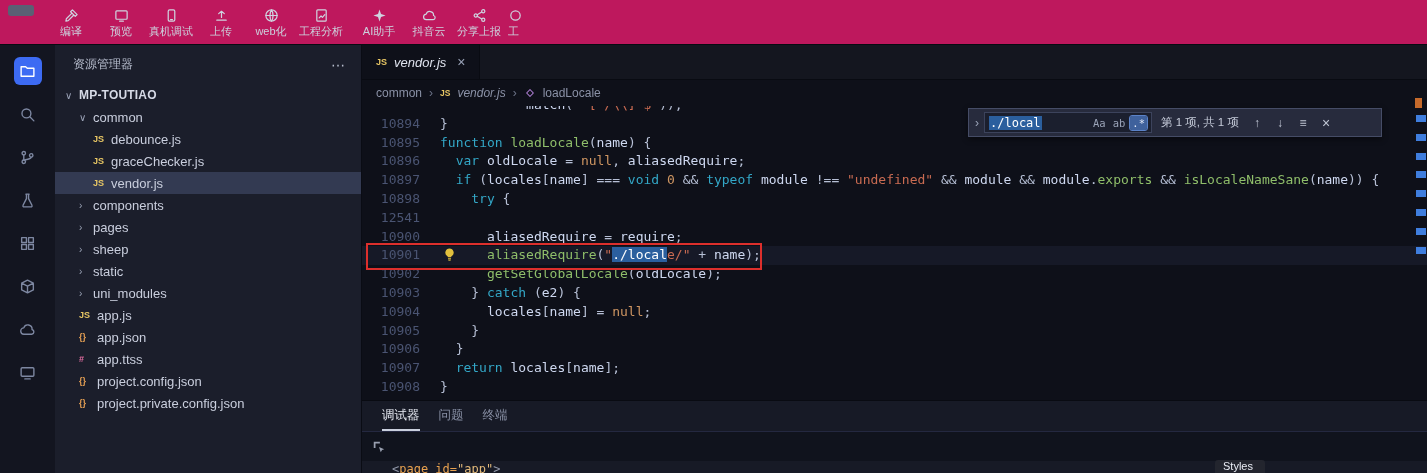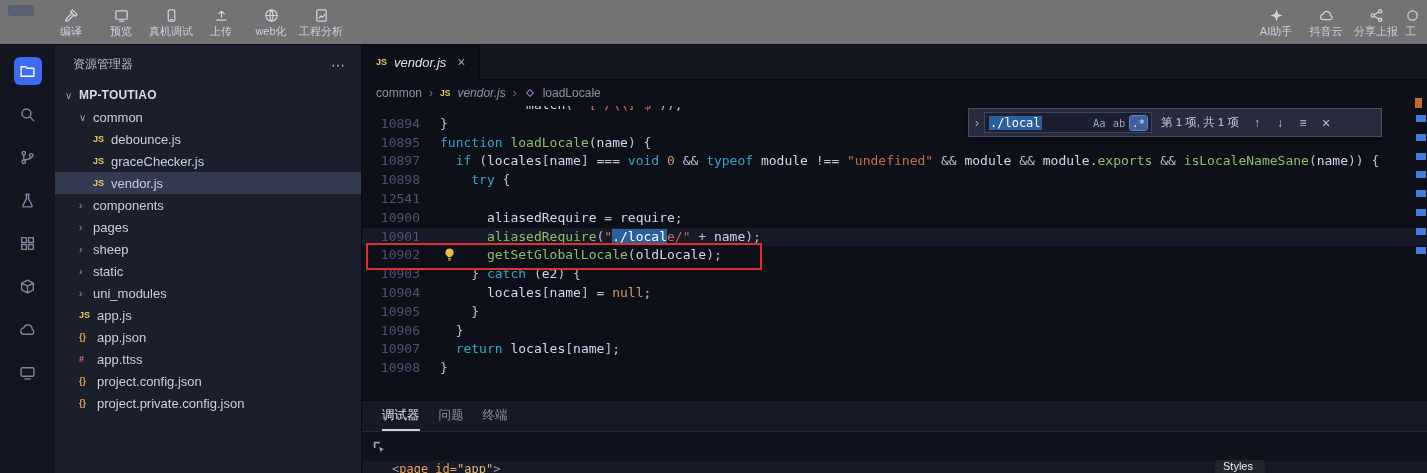--- a/index.html
+++ b/index.html
@@ -1,20 +1,20 @@
 <!DOCTYPE html>
 <html><head>
 <meta charset="utf-8">
 <style>
 *{margin:0;padding:0;box-sizing:border-box}
 html,body{width:1427px;height:473px}
 body{position:relative;background:#0f1119;font-family:"Liberation Sans",sans-serif;color:#c6cbd9;overflow:hidden;font-size:13px}
 
 
-.toolbar{position:absolute;left:0;top:0;right:0;height:45px;background:#737373;border-bottom:1px solid #090b12;display:flex;justify-content:space-between;z-index:6}
+.toolbar{position:absolute;left:0;top:0;right:0;height:45px;background:#be185d;border-bottom:1px solid #090b12;display:flex;z-index:6}
 .app-logo{position:absolute;left:8px;top:5px;width:26px;height:11px;border-radius:3px;background:#5a6074}
 .tb-group{display:flex;align-items:stretch;gap:4px;padding:0 6px}
 .tb-left{padding-left:48px}
 .tb-item{min-width:46px;display:flex;flex-direction:column;align-items:center;justify-content:center;gap:3px;font-size:11px;color:#ccd1dd;cursor:pointer}
 .tb-item.clipped{min-width:0;width:18px;overflow:hidden;align-items:flex-start;padding-left:2px}
 .tb-ic{height:16px;display:flex;align-items:center;color:#cfd4e0}
 .tb-ic svg{width:15px;height:15px}
 .tb-lb{line-height:1;white-space:nowrap}
 
 
@@ -359,20 +359,21 @@
         </svg>
       </span>
     <span>loadLocale</span>
   </div>
 
   <div class="code">
     <div>
         <div class="code-line clip"><span class="lnum"></span><span class="ltext" style="padding-left:11ch"><span class="tk-v">match</span><span class="tk-p">(</span><span class="tk-s">'^[^/\\]*$'</span><span class="tk-p">));</span></span></div>
         <div class="code-line"><span class="lnum">10894</span><span class="ltext" style="padding-left:0ch"><span class="tk-p">}</span></span></div>
         <div class="code-line"><span class="lnum">10895</span><span class="ltext" style="padding-left:0ch"><span class="tk-k">function </span><span class="tk-f">loadLocale</span><span class="tk-p">(</span><span class="tk-v">name</span><span class="tk-p">) {</span></span></div>
+        <div class="code-line"><span class="lnum">10896</span><span class="ltext" style="padding-left:2ch"><span class="tk-k">var </span><span class="tk-v">oldLocale</span><span class="tk-p"> = </span><span class="tk-n">null</span><span class="tk-p">, </span><span class="tk-v">aliasedRequire</span><span class="tk-p">;</span></span></div>
         <div class="code-line"><span class="lnum">10897</span><span class="ltext" style="padding-left:2ch"><span class="tk-k">if </span><span class="tk-p">(</span><span class="tk-v">locales</span><span class="tk-p">[</span><span class="tk-v">name</span><span class="tk-p">] === </span><span class="tk-k">void </span><span class="tk-n">0</span><span class="tk-p"> &amp;&amp; </span><span class="tk-k">typeof </span><span class="tk-v">module</span><span class="tk-p"> !== </span><span class="tk-s">"undefined"</span><span class="tk-p"> &amp;&amp; </span><span class="tk-v">module</span><span class="tk-p"> &amp;&amp; </span><span class="tk-v">module</span><span class="tk-p">.</span><span class="tk-f">exports</span><span class="tk-p"> &amp;&amp; </span><span class="tk-f">isLocaleNameSane</span><span class="tk-p">(</span><span class="tk-v">name</span><span class="tk-p">)) {</span></span></div>
         <div class="code-line"><span class="lnum">10898</span><span class="ltext" style="padding-left:4ch"><span class="tk-k">try </span><span class="tk-p">{</span></span></div>
         <div class="code-line"><span class="lnum">12541</span></div>
         <div class="code-line"><span class="lnum">10900</span><span class="ltext" style="padding-left:6ch"><span class="tk-v">aliasedRequire</span><span class="tk-p"> = </span><span class="tk-v">require</span><span class="tk-p">;</span></span></div>
         <div class="code-line current"><span class="lnum">10901</span><span class="ltext" style="padding-left:6ch"><span class="tk-f">aliasedRequire</span><span class="tk-p">(</span><span class="tk-s">"</span><span class="tk-sel">./local</span><span class="tk-s">e/"</span><span class="tk-p"> + </span><span class="tk-v">name</span><span class="tk-p">);</span></span></div>
         <div class="code-line"><span class="lnum">10902</span><span class="ltext" style="padding-left:6ch"><span class="tk-f">getSetGlobalLocale</span><span class="tk-p">(</span><span class="tk-v">oldLocale</span><span class="tk-p">);</span></span></div>
         <div class="code-line"><span class="lnum">10903</span><span class="ltext" style="padding-left:4ch"><span class="tk-p">} </span><span class="tk-k">catch </span><span class="tk-p">(</span><span class="tk-v">e2</span><span class="tk-p">) {</span></span></div>
         <div class="code-line"><span class="lnum">10904</span><span class="ltext" style="padding-left:6ch"><span class="tk-v">locales</span><span class="tk-p">[</span><span class="tk-v">name</span><span class="tk-p">] = </span><span class="tk-n">null</span><span class="tk-p">;</span></span></div>
         <div class="code-line"><span class="lnum">10905</span><span class="ltext" style="padding-left:4ch"><span class="tk-p">}</span></span></div>
         <div class="code-line"><span class="lnum">10906</span><span class="ltext" style="padding-left:2ch"><span class="tk-p">}</span></span></div>

